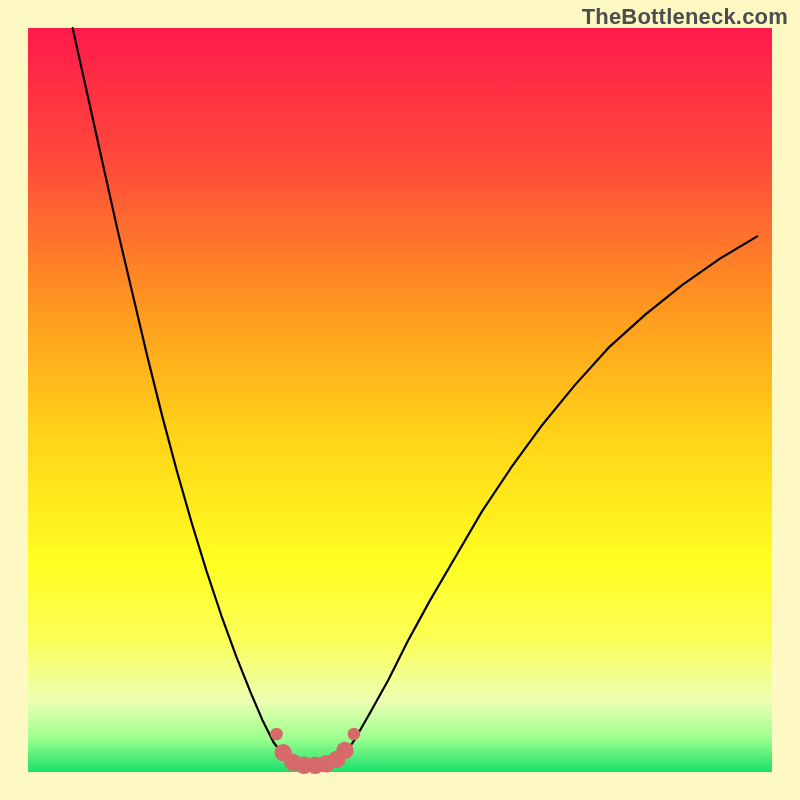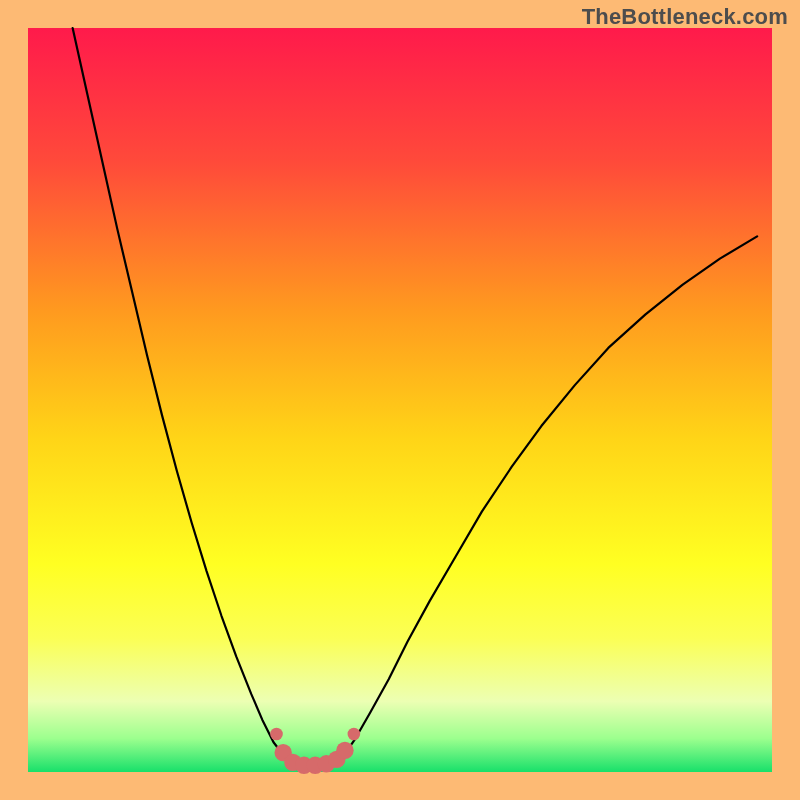--- a/index.html
+++ b/index.html
@@ -9,21 +9,21 @@
     height: 800px;
     background: #000;
     overflow: hidden;
   }
   .frame {
     position: absolute;
     left: 0;
     top: 0;
     width: 800px;
     height: 800px;
-    background: #fdba74;
+    background: #fef9c3;
   }
   .plot-area {
     position: absolute;
     left: 28px;
     top: 28px;
     width: 744px;
     height: 744px;
     
   }
   .watermark {

